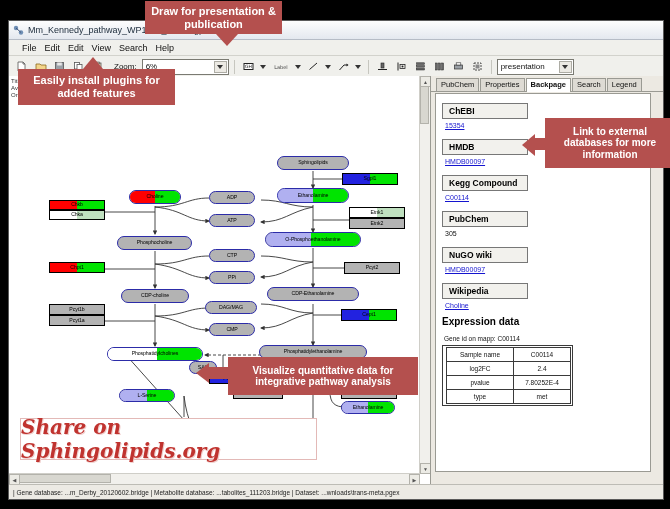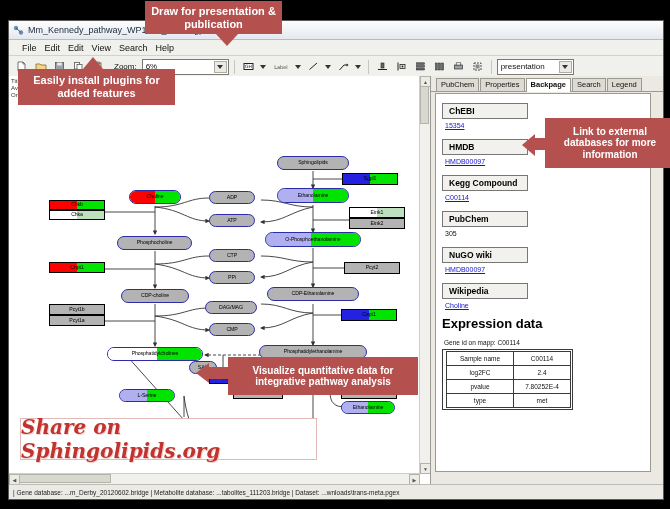--- a/index.html
+++ b/index.html
@@ -57,21 +57,21 @@
   .tabs{display:flex;align-items:flex-end;height:15px;padding-left:5px;border-bottom:1px solid #9a9a93;
         background:#ece9e2;gap:1px;}
   .tab{font-size:7.5px;padding:1.5px 4px 2px;border:1px solid #9a9a93;border-bottom:none;background:#dedbd4;color:#111;}
   .tab.active{background:#fff;font-weight:bold;padding-bottom:3px;margin-bottom:-1px;}
   .bp{position:absolute;left:4px;top:17px;right:12px;bottom:12px;background:#fff;border:1px solid #9a9a93;
       overflow:hidden;padding:6px 0 0 6px;}
   .bp-head{display:inline-block;border:1px solid #777;background:#f2f1ed;font-weight:bold;font-size:8.5px;
            color:#000;padding:2px 6px;min-width:72px;}
   .bp-link{display:block;margin:3px 0 7px 3px;font-size:7px;color:#1414cf;text-decoration:underline;}
   .bp-plain{display:block;margin:3px 0 7px 3px;font-size:7px;color:#111;}
-  .bp-exp{font-weight:bold;font-size:13px;color:#000;margin:4px 0 8px 0;}
+  .bp-exp{font-weight:bold;font-size:10px;color:#000;margin:4px 0 8px 0;}
   .bp-gid{font-size:6.5px;color:#111;margin:0 0 3px 2px;}
   table.dt{border-collapse:collapse;margin-left:2px;}
   table.dt td{border:1px solid #3a3a3a;font-size:6.5px;color:#111;text-align:center;padding:2px 4px;height:9px;}
   table.dt td.k{width:58px;}
   table.dt td.v{width:48px;}
   .dt-wrap{border:1px solid #3a3a3a;display:inline-block;padding:1px;}
 
   
   .statusbar{position:absolute;left:0;right:0;bottom:0;height:14px;background:#eceae4;border-top:1px solid #bdbcb5;
              display:flex;align-items:center;font-size:6.5px;color:#222;padding-left:4px;}

